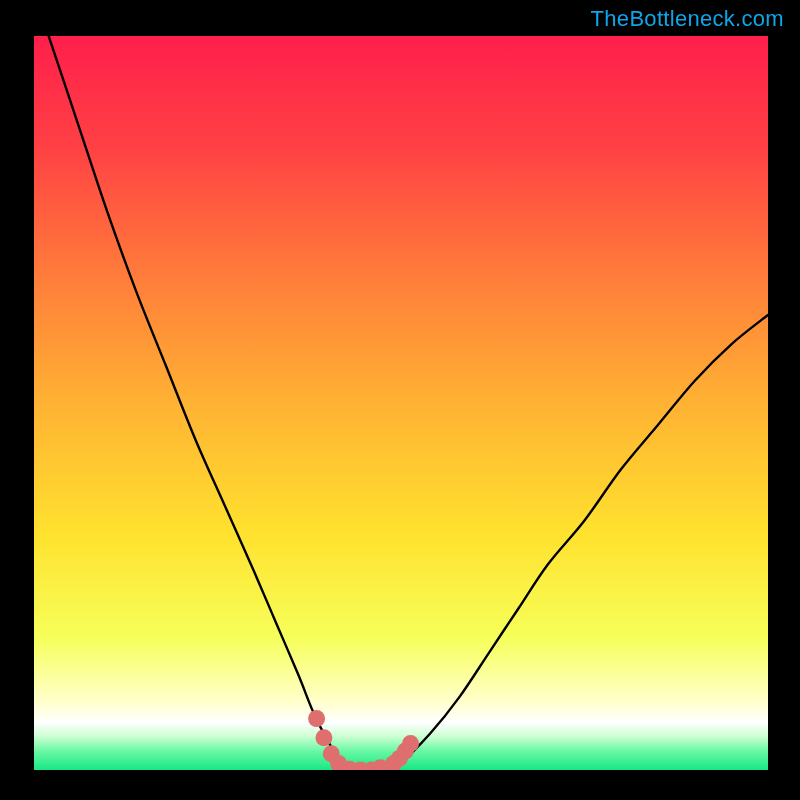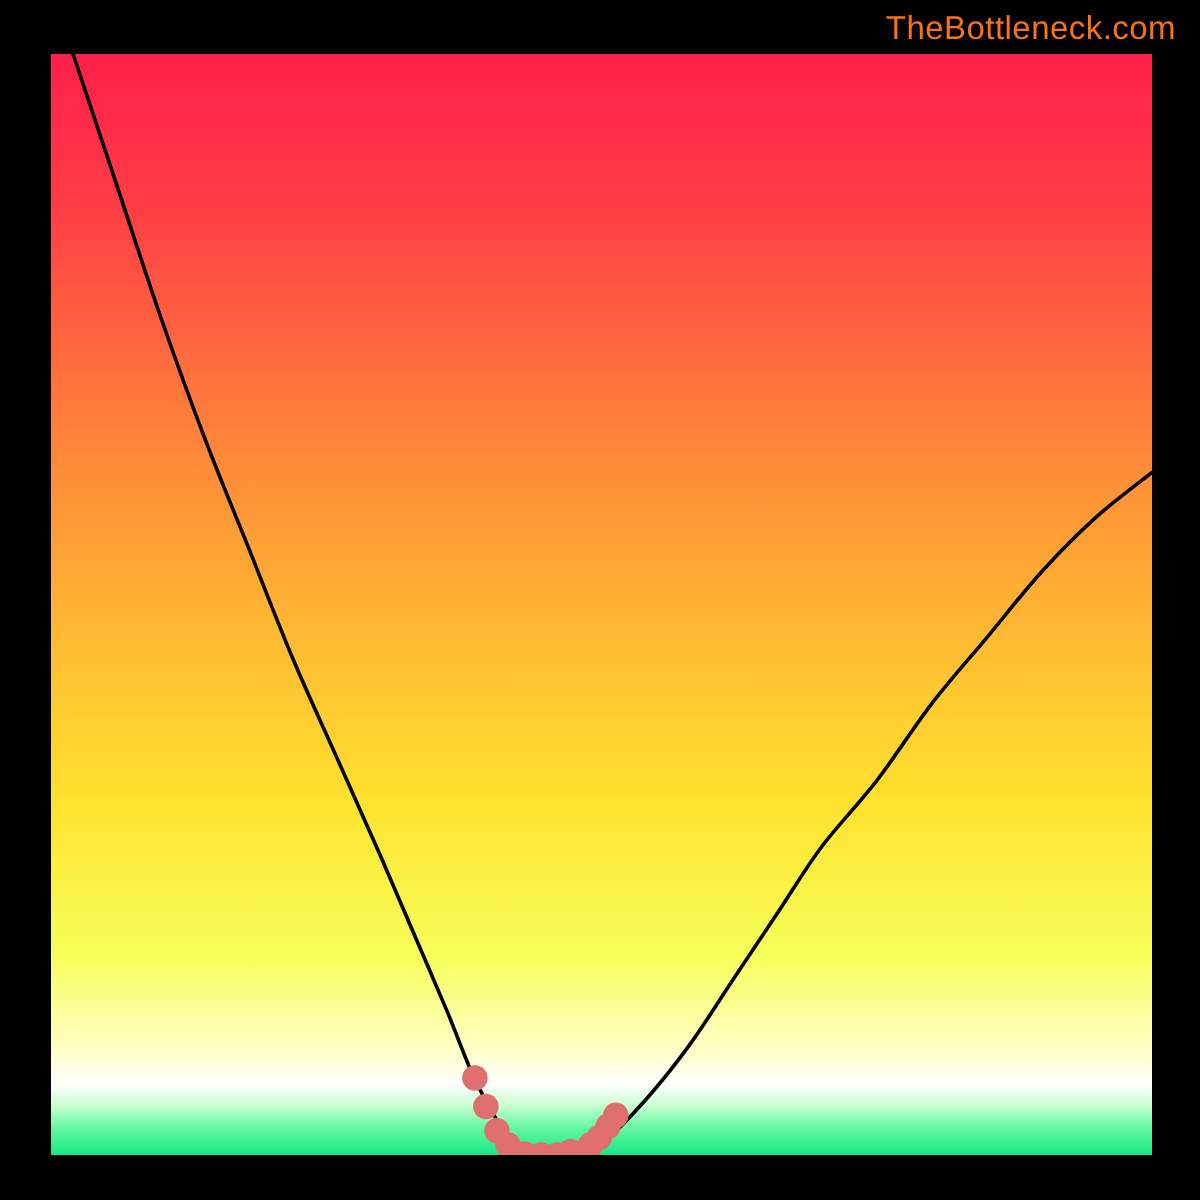--- a/index.html
+++ b/index.html
@@ -14,21 +14,21 @@
   .frame {
     position: absolute;
     left: 0;
     top: 0;
     width: 800px;
     height: 800px;
     background: #000;
   }
   .watermark {
     position: absolute;
-    color: #f97316;
+    color: #0ea5e9;
     font-size: 22px;
     font-weight: 400;
     letter-spacing: 0.3px;
   }
   svg {
     display: block;
   }
 </style>
 </head>
 <body>

